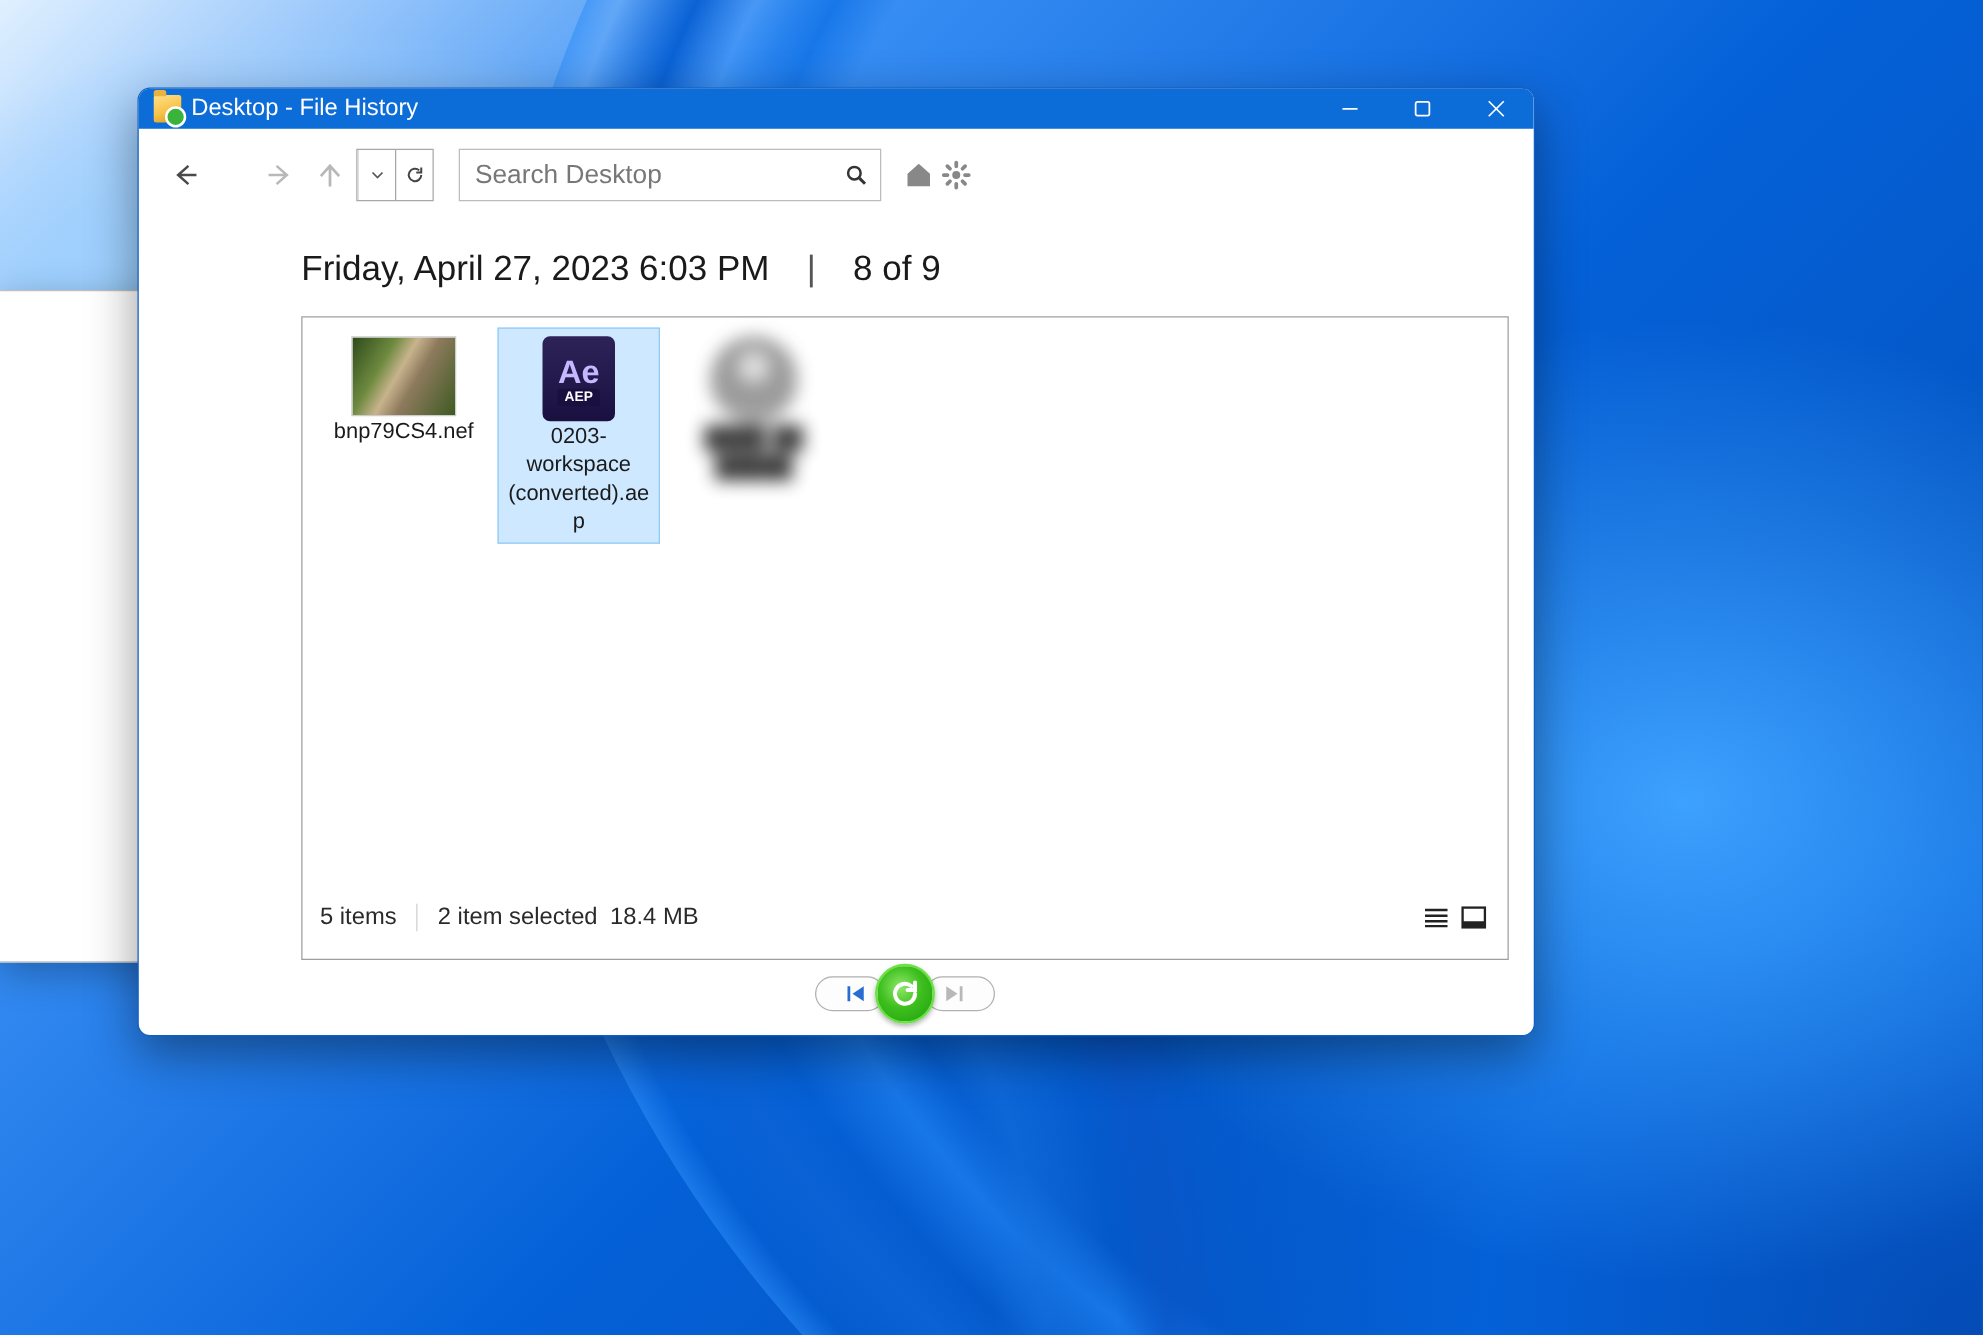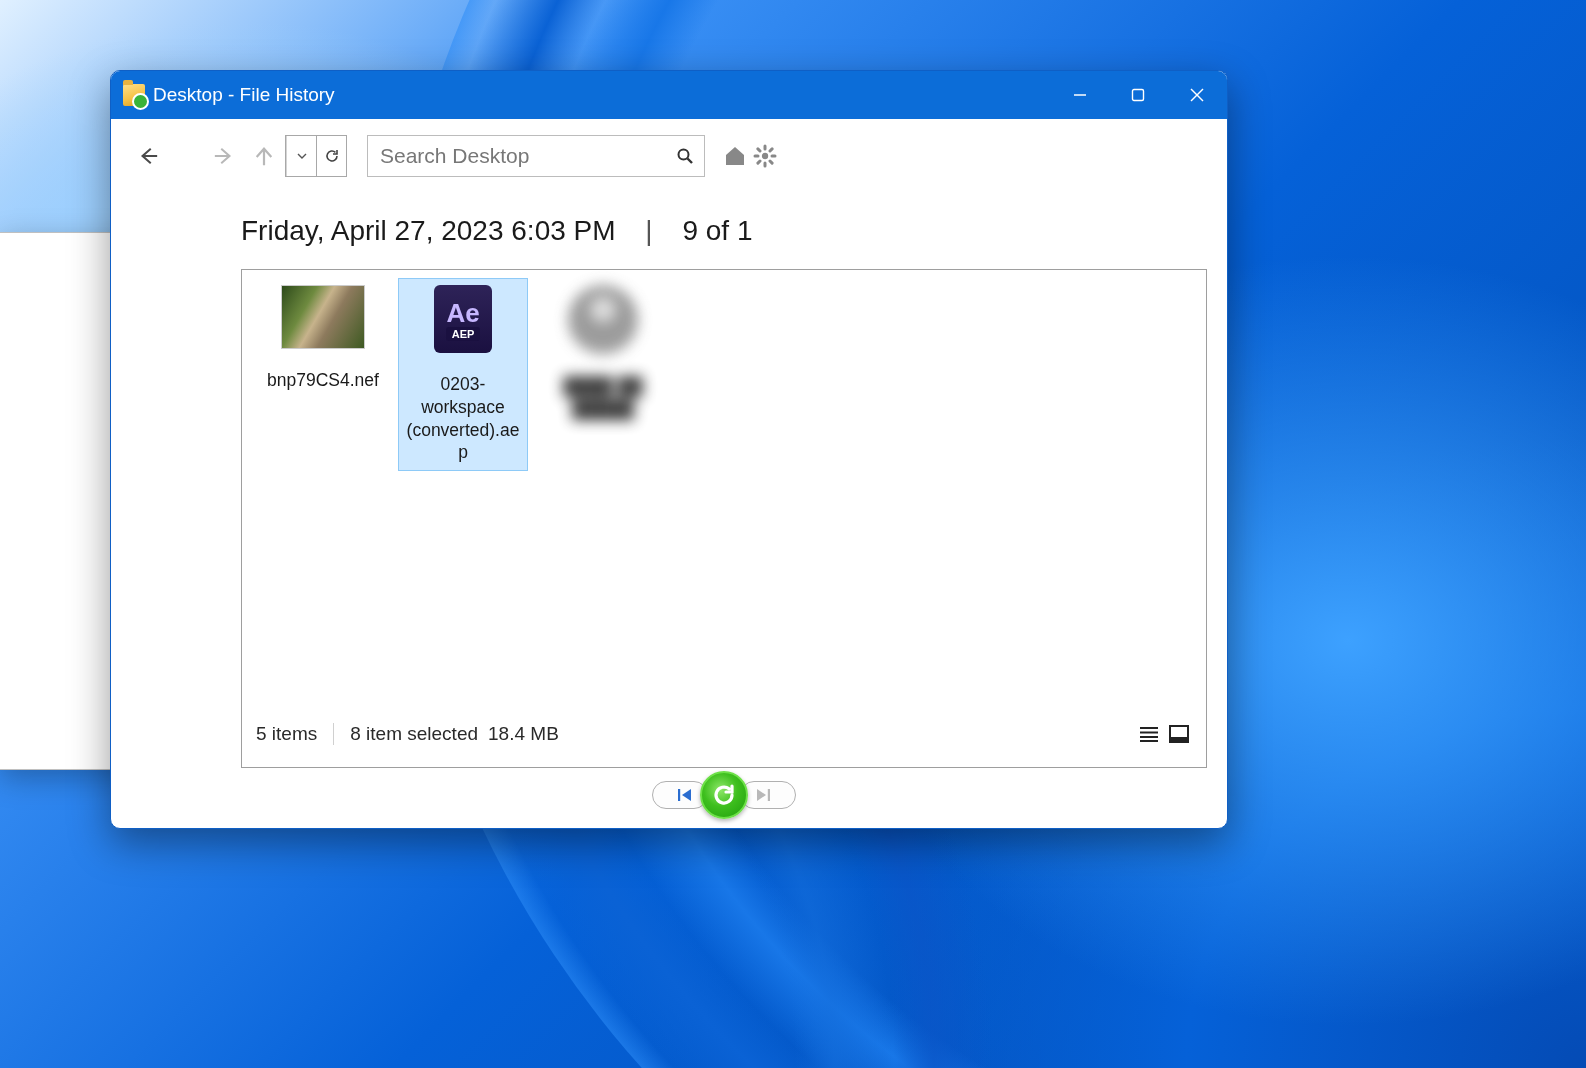--- a/index.html
+++ b/index.html
@@ -44,21 +44,21 @@
   top: 70px; left: 110px;
   width: 1118px; height: 759px;
   background: #fff;
   border: 1px solid #0f5fc5;
   border-radius: 10px;
   box-shadow: 0 14px 40px rgba(0,0,0,.4);
   overflow: hidden;
   display: flex; flex-direction: column;
 }
 .titlebar {
-  height: 48px;
+  height: 32px;
   background: #0c6dd8;
   display: flex; align-items: center;
   color: #fff; font-size: 19px;
   padding-left: 12px;
 }
 .titlebar-icon {
   width: 22px; height: 22px; margin-right: 8px;
   background: linear-gradient(160deg, #ffe08a 0%, #f7c349 55%, #d89a1a 100%);
   border-radius: 2px;
   position: relative;
@@ -168,21 +168,21 @@
   cursor: pointer;
   border: 1px solid transparent;
 }
 .file-item.selected {
   background: #cde8ff;
   border-color: #8ecaf7;
 }
 .file-item.blurred { filter: blur(7px); opacity:.85; }
 .thumb {
   width: 84px; height: 64px;
-  margin-bottom: 20px;
+  margin-bottom: 0;
   display:flex; align-items:center; justify-content:center;
 }
 .thumb.photo1 {
   border: 1px solid #ccc;
   background: linear-gradient(120deg, #2d4a1a 0%, #6e8a3f 30%, #c7b38c 45%, #8d7a5d 60%, #3e5a22 100%);
 }
 .thumb.ini {
   background: #fff; border: none;
   position: relative;
 }
@@ -340,21 +340,21 @@
             <path d="M12 2v3M12 19v3M2 12h3M19 12h3M4.9 4.9l2.1 2.1M17 17l2.1 2.1M19.1 4.9L17 7M7 17l-2.1 2.1" stroke="currentColor" stroke-width="3" stroke-linecap="round"></path>
           </svg>
       </div>
     </div>
   </div>
 
   <div class="content">
     <div class="heading-row">
       <span>Friday, April 27, 2023 6:03 PM</span>
       <span class="heading-sep">|</span>
-      <span>9 of 1</span>
+      <span>8 of 9</span>
     </div>
 
     <div class="file-pane">
       <div class="file-grid">
 
         <div class="file-item">
           <div class="thumb photo1"></div>
           <div class="file-label">bnp79CS4.nef</div>
         </div>
 
@@ -371,21 +371,21 @@
         <div class="file-item blurred">
           <div class="thumb avatar"></div>
           <div class="file-label">████ ██ █████</div>
         </div>
 
       </div>
 
       <div class="status-row">
         <span>5 items</span>
         <div class="status-sep"></div>
-        <span>8 item selected</span>
+        <span>2 item selected</span>
         <span style="width:10px"></span>
         <span>18.4 MB</span>
         <div class="status-spacer"></div>
         <div class="view-btn">
           <svg width="20" height="16" viewBox="0 0 20 16">
               <line x1="1" y1="2" x2="19" y2="2" stroke="#222" stroke-width="2"></line>
               <line x1="1" y1="6.5" x2="19" y2="6.5" stroke="#222" stroke-width="2"></line>
               <line x1="1" y1="11" x2="19" y2="11" stroke="#222" stroke-width="2"></line>
               <line x1="1" y1="15" x2="19" y2="15" stroke="#222" stroke-width="2"></line>
             </svg>

